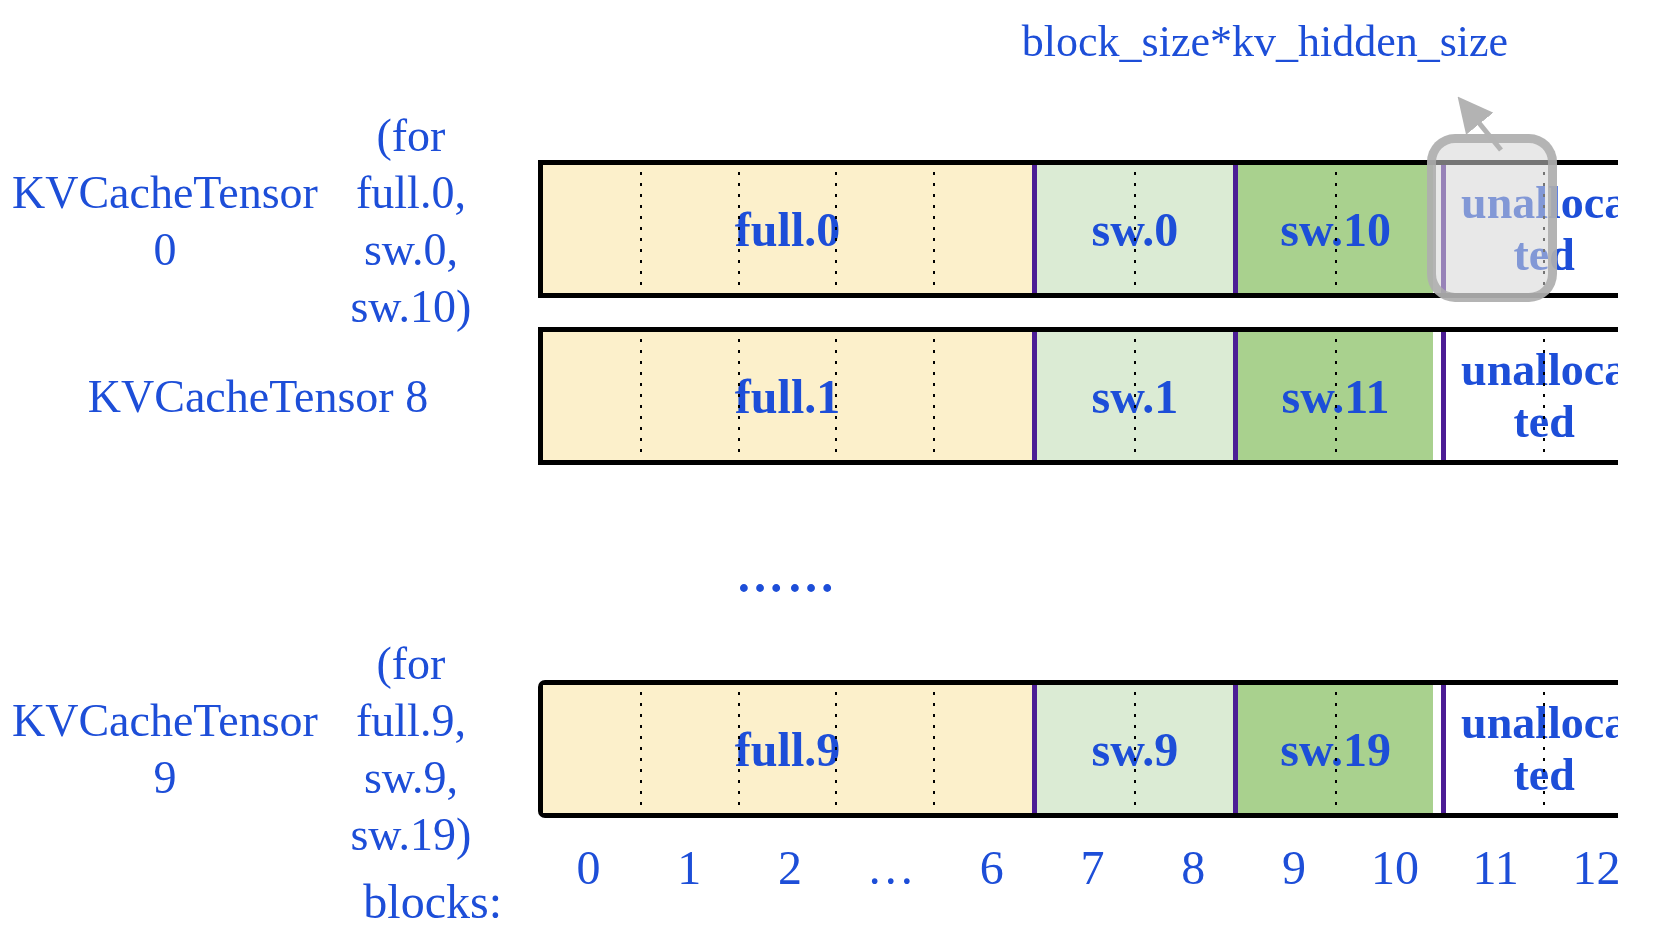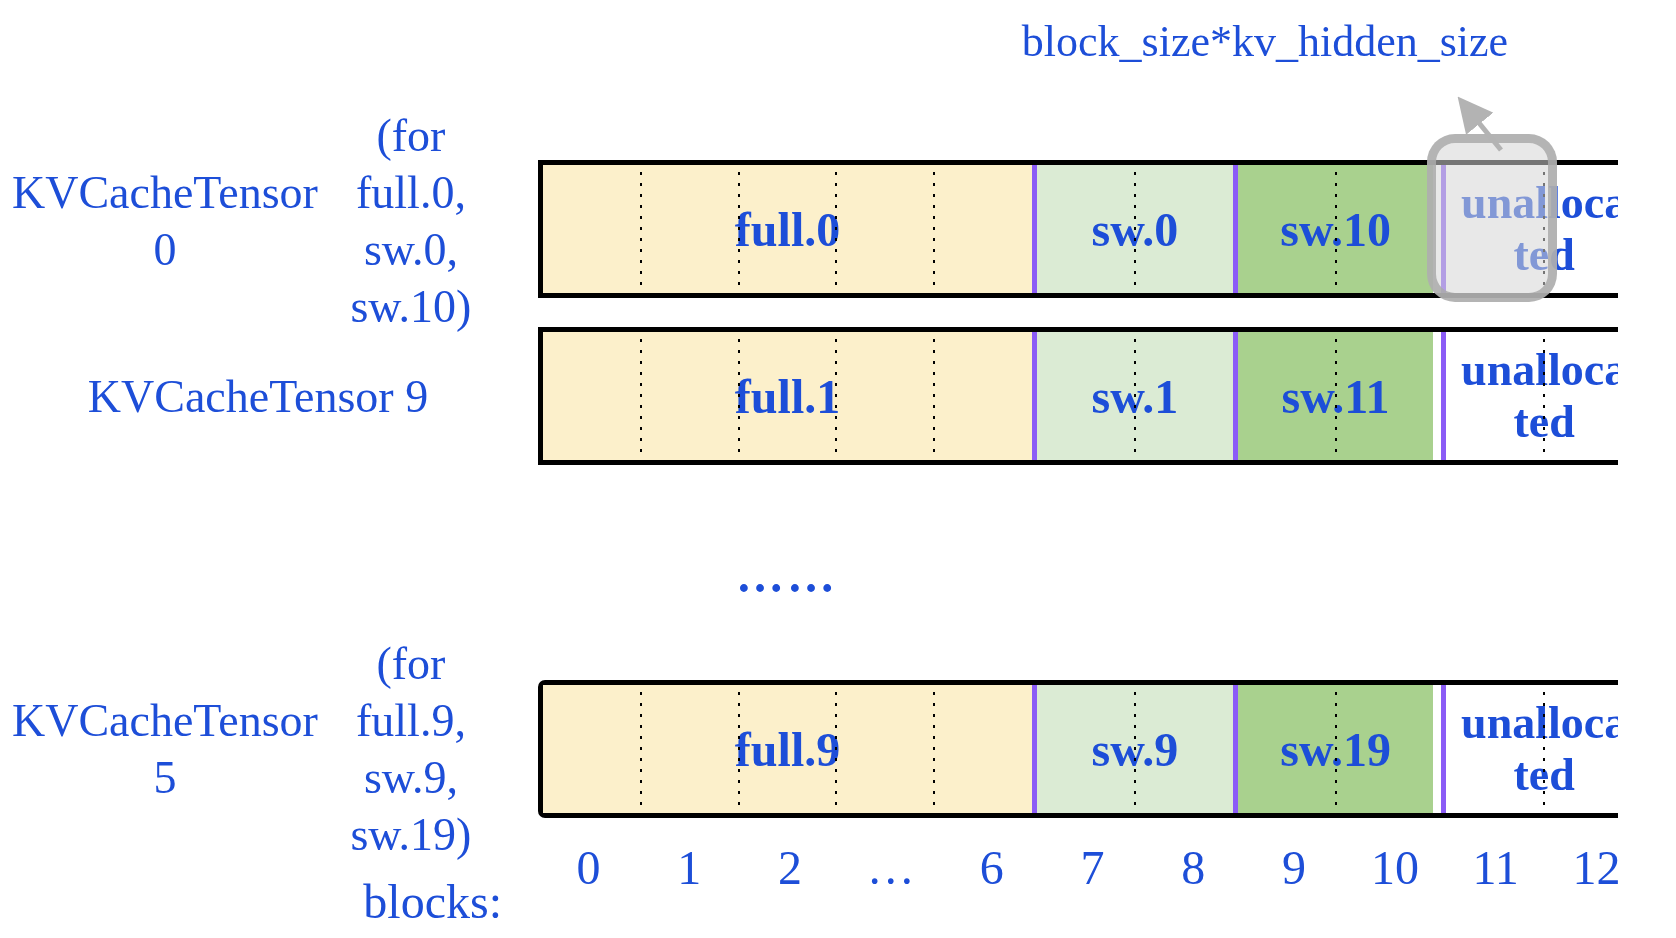--- a/index.html
+++ b/index.html
@@ -16,21 +16,21 @@
   
   .bar{
     position:absolute;left:538px;width:1109px;height:138px;
     border:5px solid #000;box-sizing:border-box;
     display:flex;background:#fff;
   }
   .seg{
     position:relative;flex-basis:0;box-sizing:border-box;
     display:flex;align-items:center;justify-content:center;
   }
-  .seg + .seg{border-left:5px solid #8b5cf6;}
+  .seg + .seg{border-left:5px solid #4c1d95;}
   .seg-full{flex-grow:5;background:var(--c-full,#FCF0CB);}
   .seg-swa{flex-grow:2;background:var(--c-sw_light,#DBEBD4);}
   .seg-swb{flex-grow:2;background:var(--c-sw_dark,#A9D18E);}
   .seg-un {flex-grow:2;background:var(--c-unallocated,#FFFFFF);margin-left:8px;}
   .seg-label{font-weight:bold;font-size:48px;}
   .seg-label.unalloc{font-size:46px;line-height:52px;white-space:pre-line;text-align:center;}
   
   .dv{
     position:absolute;top:7px;bottom:7px;width:2px;margin-left:-1px;
     background-image:repeating-linear-gradient(to bottom,#000 0 3px,transparent 3px 11px);
@@ -91,21 +91,21 @@
       <span class="seg-label">sw.10</span>
     </div>
     <div class="seg seg-un">
       <i class="dv" style="left:50%"></i>
       <span class="seg-label unalloc">unalloca
 ted</span>
     </div>
   </div>
 
   <div class="row-label" style="top:327px;height:138px;">
-    <div>KVCacheTensor 9</div>
+    <div>KVCacheTensor 8</div>
   </div>
   <div class="bar" style="top:327px;">
     <div class="seg seg-full">
       <i class="dv" style="left:20%"></i>
       <i class="dv" style="left:40%"></i>
       <i class="dv" style="left:60%"></i>
       <i class="dv" style="left:80%"></i>
       <span class="seg-label">full.1</span>
     </div>
     <div class="seg seg-swa">
@@ -119,21 +119,21 @@
     <div class="seg seg-un">
       <i class="dv" style="left:50%"></i>
       <span class="seg-label unalloc">unalloca
 ted</span>
     </div>
   </div>
 
   <div class="mid-ellipsis">……</div>
 
   <div class="row-label" style="top:680px;height:138px;">
-    <div>KVCacheTensor 5</div>
+    <div>KVCacheTensor 9</div>
     <div>(for full.9, sw.9, sw.19)</div>
   </div>
   <div class="bar" style="top:680px;border-radius:7px;">
     <div class="seg seg-full">
       <i class="dv" style="left:20%"></i>
       <i class="dv" style="left:40%"></i>
       <i class="dv" style="left:60%"></i>
       <i class="dv" style="left:80%"></i>
       <span class="seg-label">full.9</span>
     </div>

